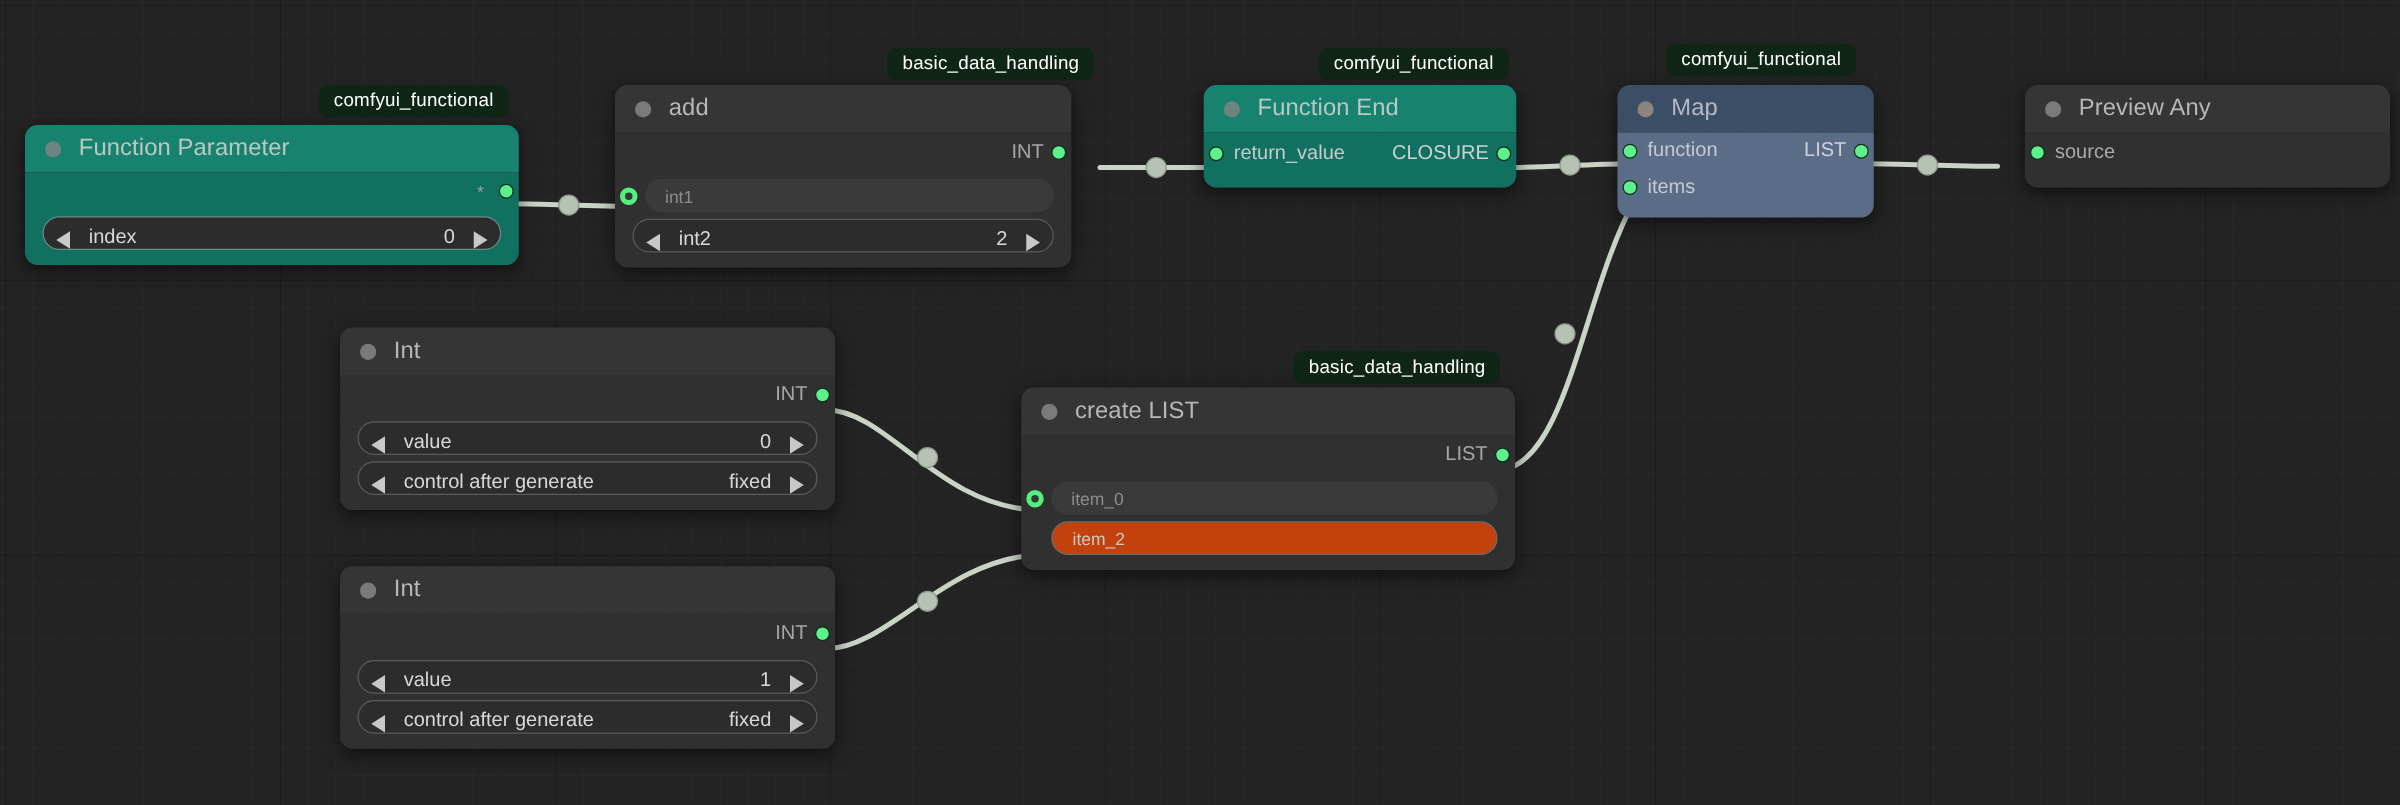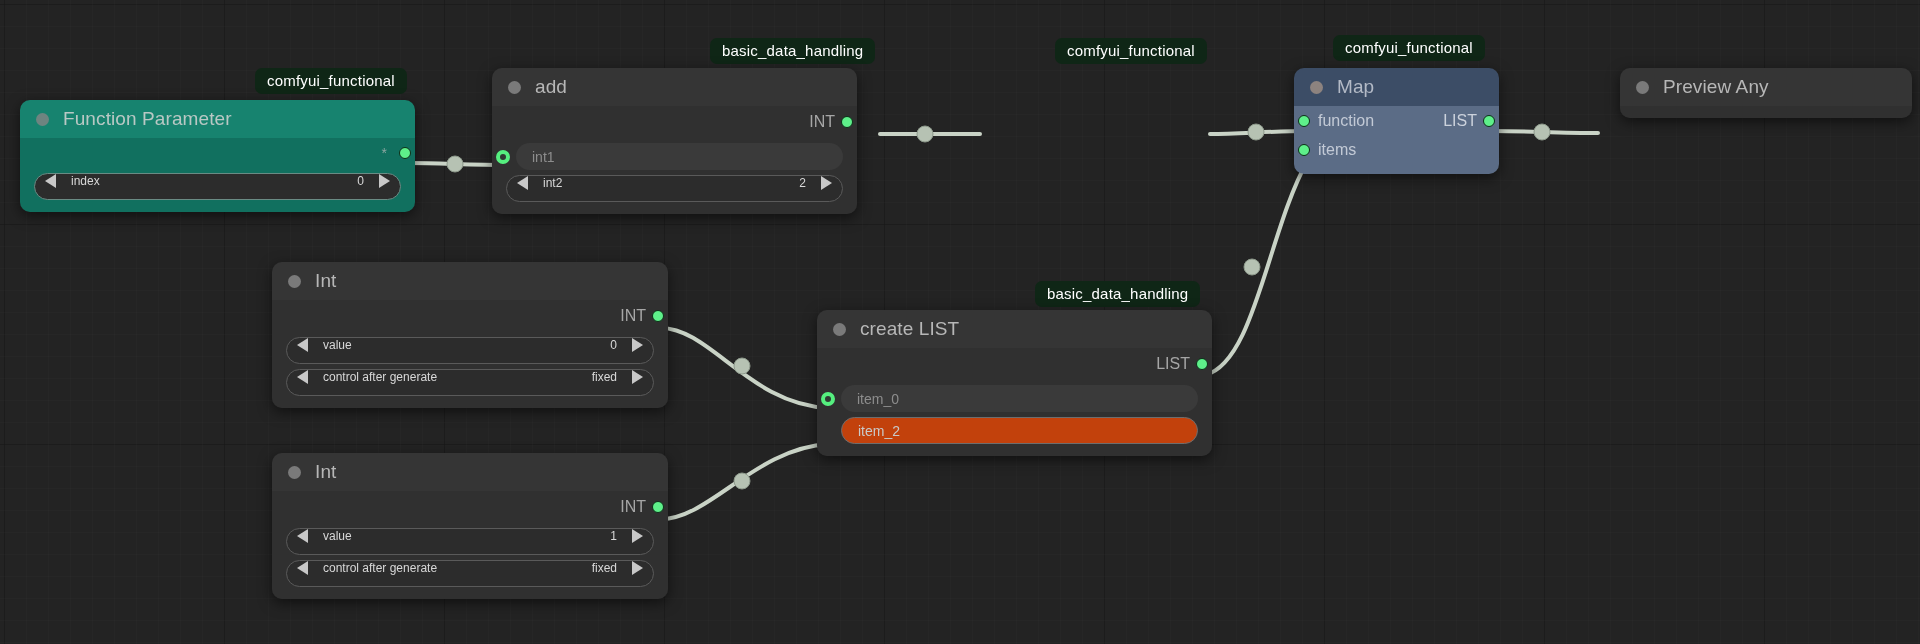--- a/index.html
+++ b/index.html
@@ -102,22 +102,22 @@
 
   
   .widget {
     position: relative;
     height: 27px;
     margin: 5px 14px 0 14px;
     border-radius: 14px;
     background: #2c2c2c;
     border: 1px solid #5a5a5a;
     display: flex;
-    align-items: flex-start;
-    font-size: 12px;
+    align-items: flex-end;
+    font-size: 16px;
     color: #d8d8d8;
     padding: 0 10px;
   }
   .skin-teal .widget { background: #2c2c2c; border-color: #6a8b84; }
   .widget .wname { margin-left: 26px; }
   .widget .wval  { margin-left: auto; margin-right: 26px; }
   .arrow {
     position: absolute;
     width: 0; height: 0;
     border-top: 7px solid transparent;
@@ -255,20 +255,34 @@
       </div>
       <div class="widget">
         <span class="arrow l"></span>
         <span class="wname">int2</span>
         <span class="wval">2</span>
         <span class="arrow r"></span>
       </div>
     </div>
   </div>
 
+  <div class="node skin-teal" style="left:963px; top:68px; width:250px;">
+    <div class="node-title">
+      <span class="node-dot"></span>
+      <span>Function End</span>
+    </div>
+    <div class="node-body" style="padding-bottom:10px;">
+      <div class="slot-row in" style="height:34px; justify-content:space-between; padding-right:22px;">
+        <span class="dot left"></span>
+        <span class="slot-label">return_value</span>
+        <span class="slot-type">CLOSURE</span>
+        <span class="dot right"></span>
+      </div>
+    </div>
+  </div>
 
   <div class="node skin-blue" style="left:1294px; top:68px; width:205px;">
     <div class="node-title">
       <span class="node-dot"></span>
       <span>Map</span>
     </div>
     <div class="node-body" style="padding-bottom:10px;">
       <div class="slot-row in" style="height:30px; justify-content:space-between; padding-right:22px;">
         <span class="dot left"></span>
         <span class="slot-label">function</span>
@@ -281,20 +295,24 @@
       </div>
     </div>
   </div>
 
   <div class="node skin-grey" style="left:1620px; top:68px; width:292px;">
     <div class="node-title">
       <span class="node-dot"></span>
       <span>Preview Any</span>
     </div>
     <div class="node-body">
+      <div class="slot-row in" style="height:32px;">
+        <span class="dot left"></span>
+        <span class="slot-label">source</span>
+      </div>
     </div>
   </div>
 
   <div class="node skin-grey" style="left:272px; top:262px; width:396px;">
     <div class="node-title">
       <span class="node-dot"></span>
       <span>Int</span>
     </div>
     <div class="node-body">
       <div class="slot-row out" style="height:32px;">

